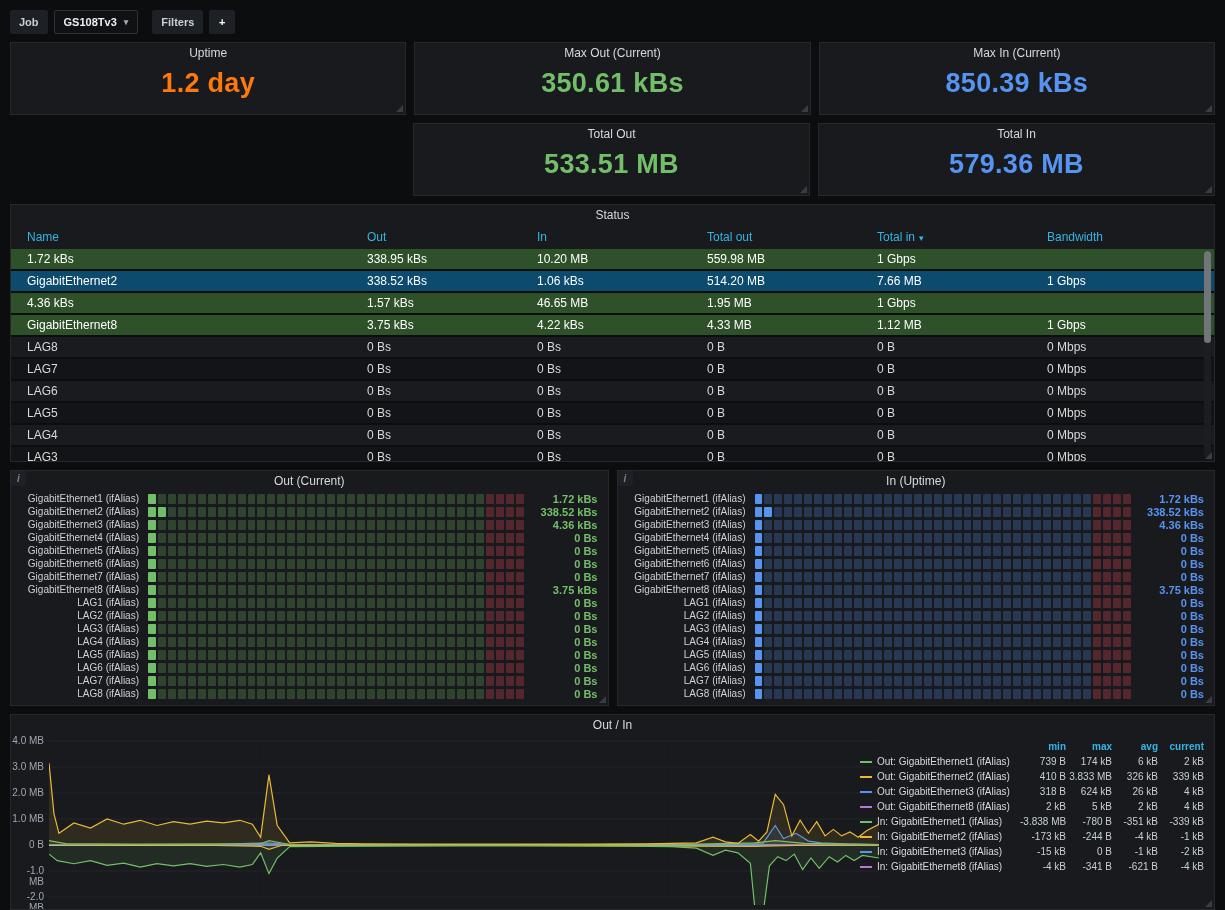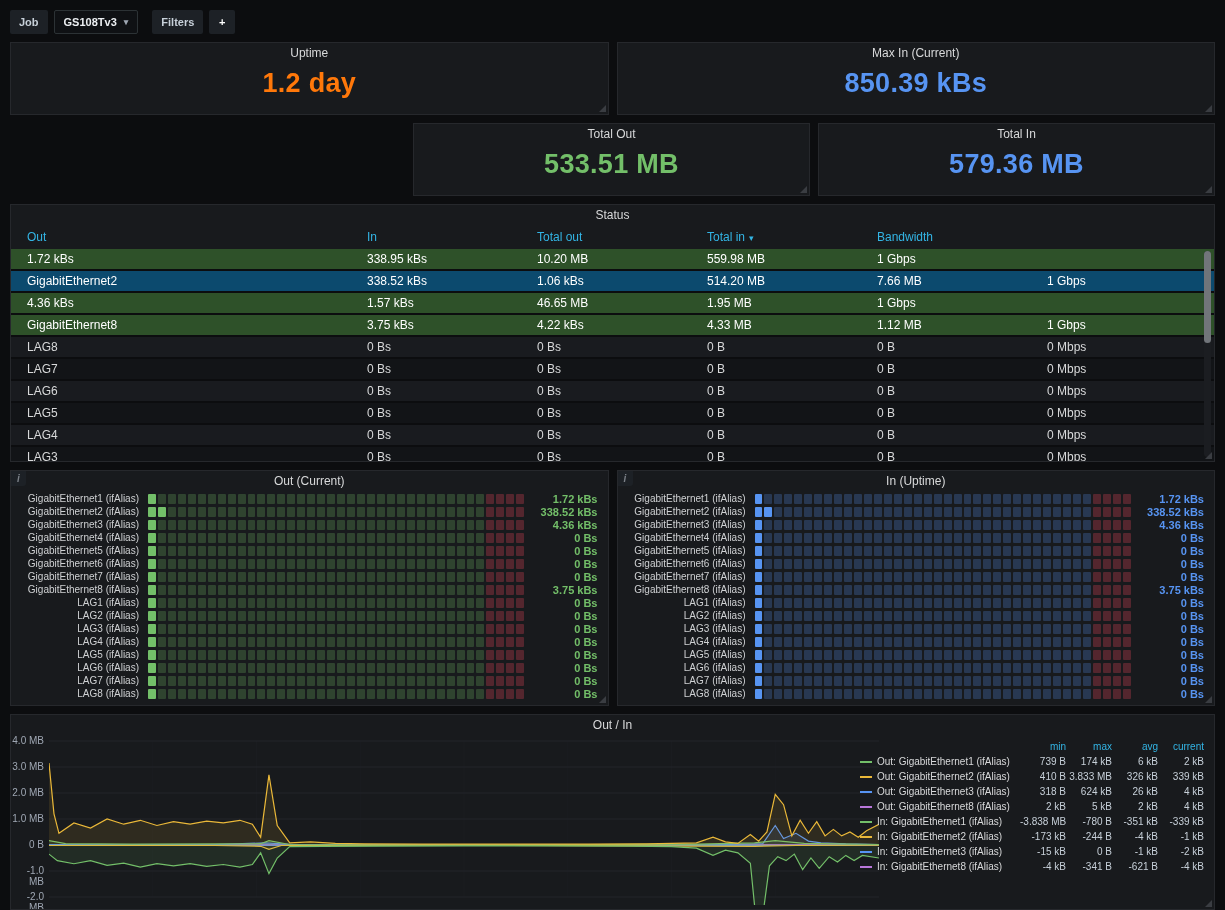--- a/index.html
+++ b/index.html
@@ -59,41 +59,45 @@
   .chart-panel { height:196px; }
   .chart-body { position:relative; height:174px; }
   .y-label { position:absolute; left:0; width:33px; text-align:right; font-size:10px; color:#9fa7b3; }
   #ts-svg { position:absolute; left:0; top:0; }
   .legend { position:absolute; right:10px; top:4px; width:344px; font-size:10px; }
   .legend-row { display:flex; align-items:center; height:15px; }
   .legend-name { flex:1; display:flex; align-items:center; gap:5px; color:#d8d9da; cursor:pointer;
                  white-space:nowrap; overflow:hidden; }
   .legend-swatch { width:12px; height:2px; flex:0 0 12px; }
   .legend-val { width:46px; text-align:right; color:#c7d0d9; white-space:nowrap; }
-  .legend-row.header .legend-val { color:#33b5e5; font-weight:400; cursor:pointer; }
+  .legend-row.header .legend-val { color:#33b5e5; font-weight:700; cursor:pointer; }
 </style>
 </head>
 <body>
 
 <div class="page">
 
   <div class="topbar">
     <div class="chip label-chip">Job</div>
     <div class="chip value-chip">
       <span>GS108Tv3</span>
       <span class="caret">▾</span>
     </div>
     <div class="chip label-chip filters-chip">Filters</div>
     <div class="chip plus-chip">+</div>
   </div>
 
   <div class="row">
     <div class="panel stat">
       <div class="panel-title">Uptime</div>
       <div class="stat-value" style="color: rgb(255, 120, 10);">1.2 day</div>
+    </div>
+    <div class="panel stat">
+      <div class="panel-title">Max Out (Current)</div>
+      <div class="stat-value" style="color: rgb(115, 191, 105);">350.61 kBs</div>
     </div>
     <div class="panel stat">
       <div class="panel-title">Max In (Current)</div>
       <div class="stat-value" style="color: rgb(87, 148, 242);">850.39 kBs</div>
     </div>
   </div>
 
   <div class="row">
     <div class="spacer"></div>
     <div class="panel stat">
@@ -103,20 +107,21 @@
     <div class="panel stat">
       <div class="panel-title">Total In</div>
       <div class="stat-value" style="color: rgb(87, 148, 242);">579.36 MB</div>
     </div>
   </div>
 
   <div class="row">
     <div class="panel table-panel" style="flex:1">
       <div class="panel-title">Status</div>
       <div class="t-grid t-head">
+        <div class="t-cell">Name</div>
         <div class="t-cell">Out</div>
         <div class="t-cell">In</div>
         <div class="t-cell">Total out</div>
         <div class="t-cell">
           <span>Total in</span><span class="sort">▾</span>
         </div>
         <div class="t-cell">Bandwidth</div>
       </div>
       <div id="status-rows">
           <div class="t-grid t-row hl" style="background: rgb(46, 81, 41);">

